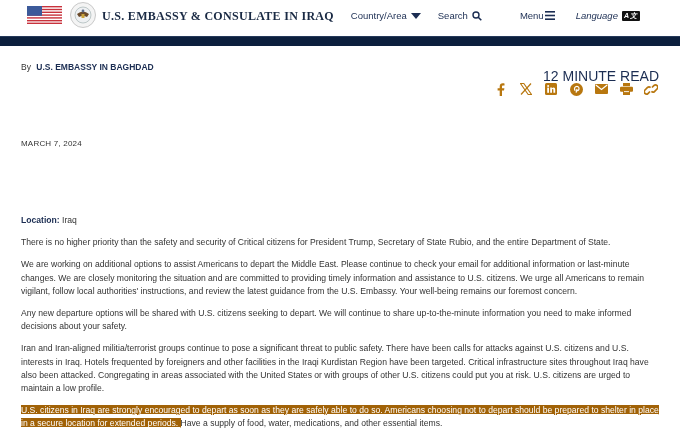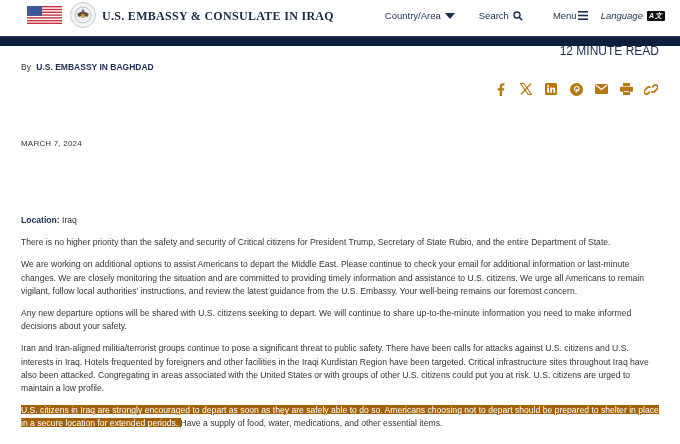--- a/index.html
+++ b/index.html
@@ -5,31 +5,31 @@
   * { box-sizing: border-box; margin: 0; padding: 0; }
   html, body { width: 680px; height: 444px; overflow: hidden; background: #ffffff; }
   body { font-family: "Liberation Sans", sans-serif; color: #333333; position: relative; }
 
   .header { position: absolute; left: 0; top: 0; width: 676px; height: 36px; background: #fff; }
   .flag { position: absolute; left: 27px; top: 6px; width: 35px; height: 18px; }
   .seal { position: absolute; left: 70px; top: 2px; width: 26px; height: 26px; border-radius: 50%;
           border: 1px solid #c9c9c9; background: #f4f4f4; display: flex; align-items: center; justify-content: center; }
   .site-title { position: absolute; left: 102px; top: 9px; font-family: "Liberation Serif", serif;
                 font-weight: bold; font-size: 12px; color: #1a2a44; letter-spacing: 0.3px; }
-  .nav { position: absolute; right: 11px; top: 10px; display: flex; align-items: center; gap: 4px; font-size: 9.5px; color: #1b2d52; }
+  .nav { position: absolute; right: 36px; top: 10px; display: flex; align-items: center; gap: 12px; font-size: 9.5px; color: #1b2d52; }
   .nav-item { display: flex; align-items: center; cursor: pointer; margin-left: 9px; }
   .nav-item svg { margin-left: 4px; }
   .lang-badge { margin-left: 4px; display: inline-flex; background: #111; color: #fff; font-size: 7px; font-weight: bold;
                 height: 10px; padding: 0 2px; align-items: center; border-radius: 1px; letter-spacing: 1px; }
 
   .nav-bar { position: absolute; left: 0; top: 36px; width: 680px; height: 10px; background: #0c1f3d; border-top: 1px solid #25395a; }
 
   .byline { position: absolute; left: 21px; top: 62px; font-size: 8.5px; color: #333; }
   .byline b { color: #1b2d52; margin-left: 3px; }
-  .read-time { position: absolute; right: 21px; top: 44px; font-size: 12px; color: #1b2d52; }
+  .read-time { position: absolute; right: 21px; top: 68px; font-size: 14px; color: #1b2d52; }
   .share { position: absolute; right: 21px; top: 81px; display: flex; gap: 9px; align-items: center; }
   .share span { width: 16px; height: 16px; display: flex; align-items: center; justify-content: center; cursor: pointer; }
 
   .date { position: absolute; left: 21px; top: 139px; font-size: 8px; color: #333; letter-spacing: 0.2px; }
 
   .content { position: absolute; left: 21px; top: 214px; width: 642px; font-size: 8.6px; line-height: 13.2px; color: #333; }
   .content p { margin-bottom: 9px; }
   .content .loc b { color: #1b2d52; }
   .hl { background: #a16207; color: #ffffff; text-decoration: underline; text-align: right; }
 </style>
@@ -58,21 +58,21 @@
   </div>
   <div class="site-title">U.S. EMBASSY &amp; CONSULATE IN IRAQ</div>
 
   <div class="nav">
     <div class="nav-item">
       <span>Country/Area</span>
       <svg width="10" height="6" viewBox="0 0 10 6">
           <path d="M0 0 L10 0 L5 6 Z" fill="#1b2d52"></path>
         </svg>
     </div>
-    <div class="nav-item" style="margin-left:20px;justify-content:center;">
+    <div class="nav-item" style="margin-left:5px;justify-content:center;">
       <span>Search</span>
       <svg width="10" height="10" viewBox="0 0 10 10">
           <circle cx="4" cy="4" r="3" fill="none" stroke="#1b2d52" stroke-width="1.4"></circle>
           <path d="M6.2 6.2 L9.3 9.3" stroke="#1b2d52" stroke-width="1.6"></path>
         </svg>
     </div>
     <div class="nav-item" style="margin-left:9px;padding-left:17px;">
       <span>Menu</span>
       <svg width="10" height="9" viewBox="0 0 10 9" style="margin-left:1px;">
           <rect y="0" width="10" height="1.6" fill="#1b2d52"></rect>

